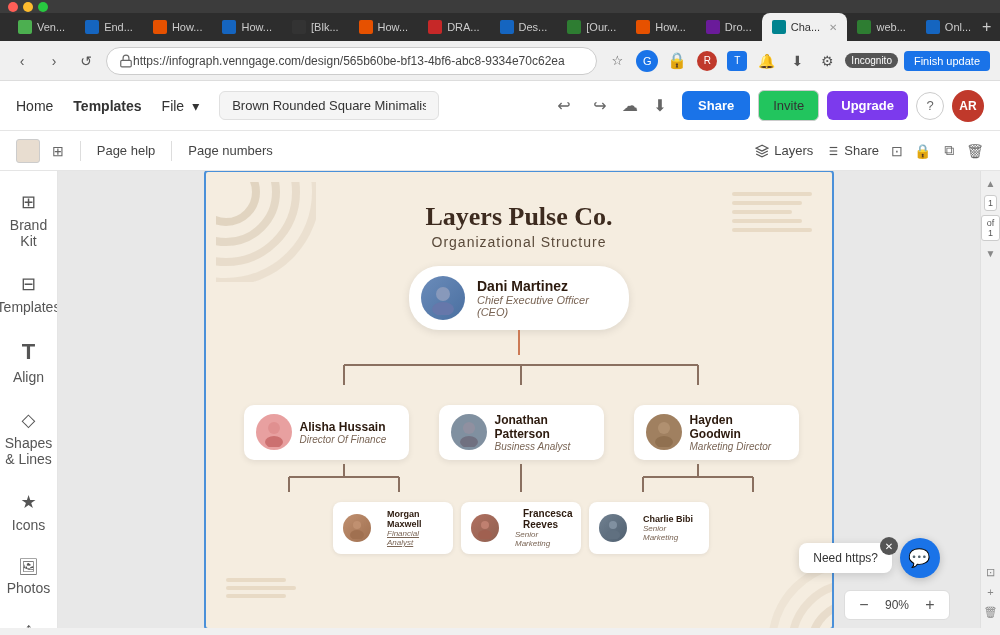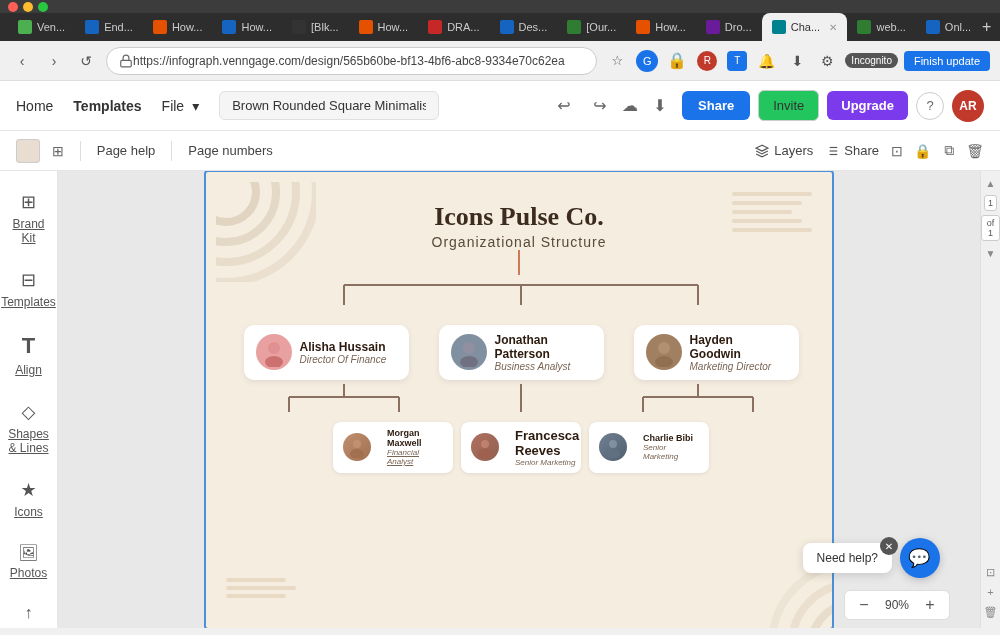--- a/index.html
+++ b/index.html
@@ -56,21 +56,21 @@
     .align-btn { display: flex; align-items: center; gap: 5px; font-size: 13px; color: #444; cursor: pointer; }
     .toolbar-icon { font-size: 14px; color: #666; cursor: pointer; }
 
     
     .main-area { display: flex; height: calc(635px - 13px - 35px - 40px - 50px - 40px); }
 
     
     .left-sidebar { width: 58px; background: white; border-right: 1px solid #e5e5e5; display: flex; flex-direction: column; align-items: center; padding: 12px 0; gap: 8px; overflow-y: auto; }
     .sidebar-item { display: flex; flex-direction: column; align-items: center; gap: 4px; padding: 8px 6px; border-radius: 8px; cursor: pointer; width: 48px; }
     .sidebar-icon { font-size: 18px; color: #555; }
-    .sidebar-label { font-size: 12px; color: #555; text-align: center; text-decoration: underline; }
+    .sidebar-label { font-size: 14px; color: #555; text-align: center; }
 
     
     .canvas-area { flex: 1; background: #e8e8e8; position: relative; overflow: hidden; display: flex; align-items: center; justify-content: center; }
 
     
     .right-panel { width: 20px; background: #f0f0f0; border-left: 1px solid #e0e0e0; display: flex; flex-direction: column; align-items: center; padding: 4px 0; gap: 4px; }
     .scroll-btn { width: 16px; height: 16px; display: flex; align-items: center; justify-content: center; font-size: 10px; color: #888; cursor: pointer; }
     .page-indicator { font-size: 9px; color: #555; text-align: center; border: 1px solid #ccc; border-radius: 3px; padding: 2px 3px; background: white; }
     .right-tools { margin-top: auto; display: flex; flex-direction: column; align-items: center; gap: 4px; padding-bottom: 4px; }
     .right-tool-btn { width: 16px; height: 16px; display: flex; align-items: center; justify-content: center; font-size: 11px; color: #888; cursor: pointer; }
@@ -340,25 +340,37 @@
 
       <div style="position:absolute;bottom:-20px;right:-20px;">
         <svg width="120" height="120" viewBox="0 0 120 120">
           <circle cx="120" cy="120" r="40" fill="none" stroke="rgba(180,155,120,0.2)" stroke-width="8"></circle>
           <circle cx="120" cy="120" r="60" fill="none" stroke="rgba(180,155,120,0.15)" stroke-width="8"></circle>
           <circle cx="120" cy="120" r="80" fill="none" stroke="rgba(180,155,120,0.1)" stroke-width="8"></circle>
         </svg>
       </div>
 
       <div class="org-title">
-        <div class="org-main-title">Icons Pulse Co.</div>
+        <div class="org-main-title">Layers Pulse Co.</div>
         <div class="org-subtitle">Organizational Structure</div>
       </div>
 
       <div style="display:flex;flex-direction:column;align-items:center;">
+        <div class="ceo-card">
+          <div class="avatar-circle person-male-dark">
+            <svg width="34" height="34" viewBox="0 0 34 34" fill="none">
+              <circle cx="17" cy="13" r="7" fill="#8899bb"></circle>
+              <ellipse cx="17" cy="28" rx="11" ry="7" fill="#6677aa"></ellipse>
+            </svg>
+          </div>
+          <div class="card-info">
+            <div class="card-name">Dani Martinez</div>
+            <div class="card-title">Chief Executive Officer (CEO)</div>
+          </div>
+        </div>
         <div class="ceo-connector"></div>
       </div>
 
       <div style="position:relative;width:590px;margin:0 auto;">
 
         <svg width="590" height="50" style="display:block;">
 
           <line x1="118" y1="10" x2="472" y2="10" stroke="#8a7060" stroke-width="2"></line>
 
           <line x1="118" y1="10" x2="118" y2="30" stroke="#8a7060" stroke-width="2"></line>
@@ -436,21 +448,21 @@
             </div>
           </div>
           <div class="level3-card">
             <div class="av-xs" style="background:linear-gradient(135deg,#b07060,#906050);">
               <svg width="22" height="22" viewBox="0 0 22 22" fill="none">
                 <circle cx="11" cy="8" r="4" fill="#c08070"></circle>
                 <ellipse cx="11" cy="18" rx="7" ry="5" fill="#a06050"></ellipse>
               </svg>
             </div>
             <div>
-              <div style="font-size:13px;font-weight:bold;color:#2c1a0e;">Francesca Reeves</div>
+              <div style="font-size:10px;font-weight:bold;color:#2c1a0e;margin-left:8px;">Francesca Reeves</div>
               <div style="font-size:8px;color:#7a6555;font-style:italic;">Senior Marketing</div>
             </div>
           </div>
           <div class="level3-card">
             <div class="av-xs" style="background:linear-gradient(135deg,#708090,#506070);">
               <svg width="22" height="22" viewBox="0 0 22 22" fill="none">
                 <circle cx="11" cy="8" r="4" fill="#8090a0"></circle>
                 <ellipse cx="11" cy="18" rx="7" ry="5" fill="#607080"></ellipse>
               </svg>
             </div>
@@ -466,21 +478,21 @@
 
     <div class="bottom-bar">
       <button class="zoom-btn">−</button>
       <span class="zoom-level">90%</span>
       <button class="zoom-btn">+</button>
     </div>
 
     <div class="help-bubble">
       <div style="position:relative;">
         <div class="help-text-box">
-          <span>Need help?</span>
+          <span>Need https?</span>
         </div>
         <div class="help-close">✕</div>
       </div>
       <div class="chat-icon-btn">💬</div>
     </div>
 
   </div>
 
   <div class="right-panel">
     <div class="scroll-btn">▲</div>

